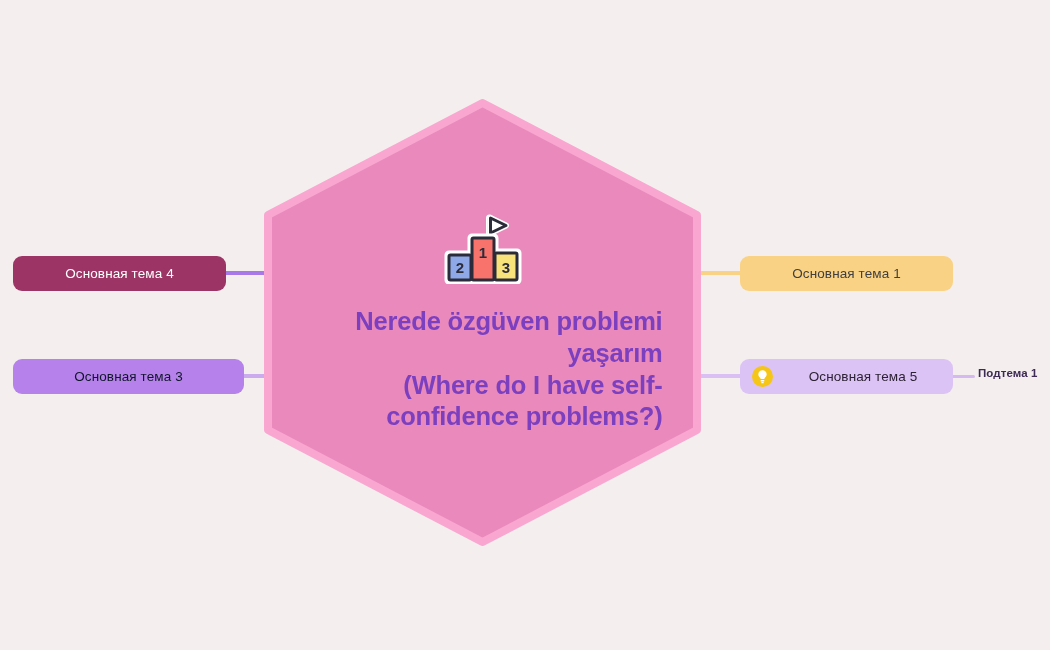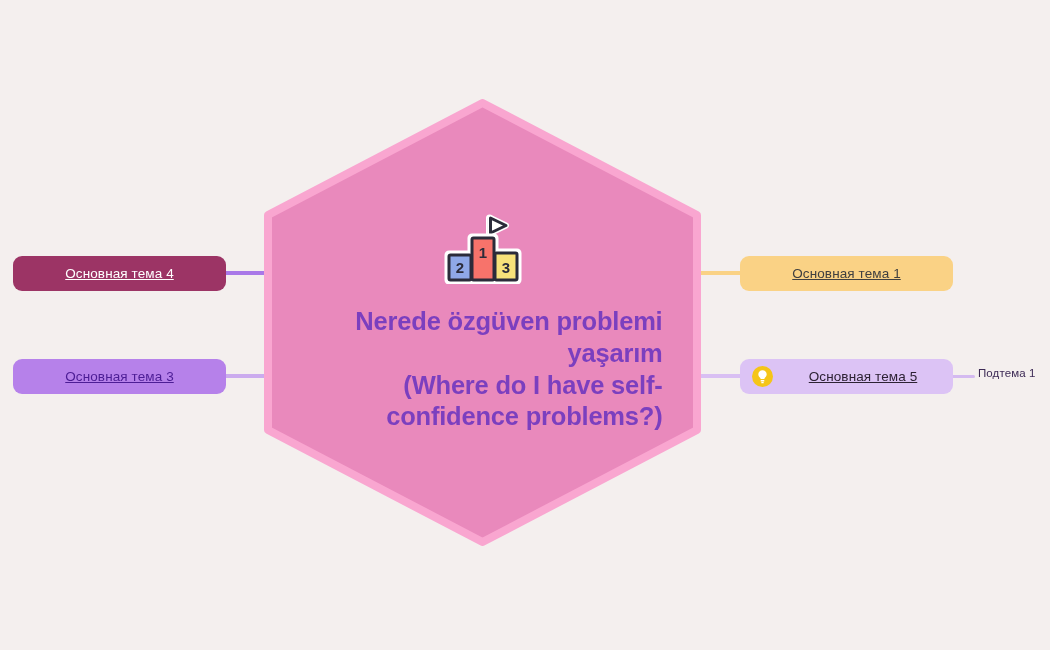--- a/index.html
+++ b/index.html
@@ -73,38 +73,37 @@
     border-radius: 9px;
     display: flex;
     align-items: center;
     font-size: 13.5px;
     letter-spacing: 0.1px;
   }
   .node-label {
     flex: 1;
     text-align: center;
     white-space: nowrap;
-    text-decoration: underline;
   }
 
   #node-topic4 {
     left: 13px;
     top: 256px;
     width: 213px;
     height: 35px;
     background: #9c3465;
     color: #ffffff;
   }
   #node-topic3 {
     left: 13px;
     top: 359px;
-    width: 213px;
+    width: 231px;
     height: 35px;
     background: #b681ea;
-    color: #4c1d95;
+    color: #0f172a;
   }
   #node-topic1 {
     left: 740px;
     top: 256px;
     width: 213px;
     height: 35px;
     background: #fad285;
     color: #404040;
   }
   #node-topic2 {
@@ -164,20 +163,21 @@
 
   
   #subtopic-1 {
     position: absolute;
     left: 978px;
     top: 367px;
     font-size: 11.5px;
     color: #3d2a55;
     white-space: nowrap;
     letter-spacing: 0.1px;
+    font-weight: bold;
   }
 </style>
 </head>
 <body>
 
 <div id="canvas">
 
   <div class="conn" id="conn-topic4"></div>
   <div class="conn" id="conn-topic3"></div>
   <div class="conn" id="conn-topic1"></div>

